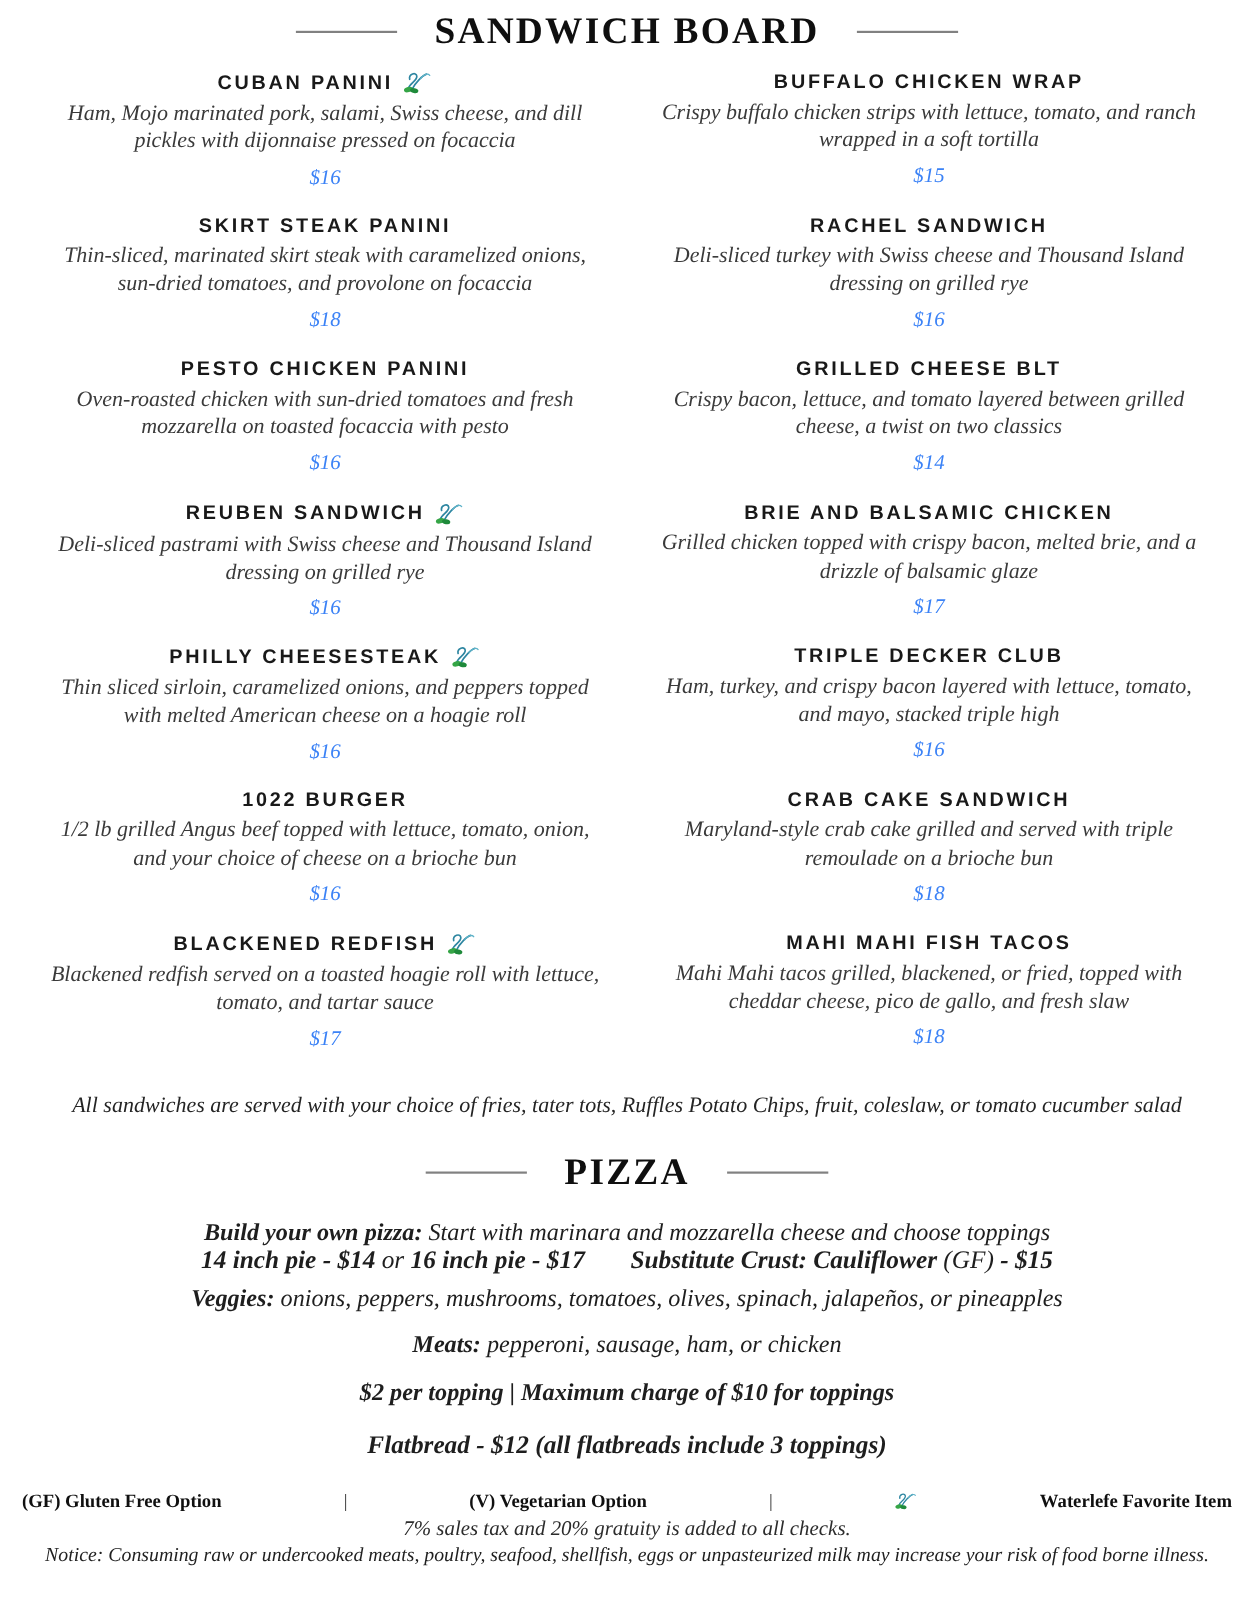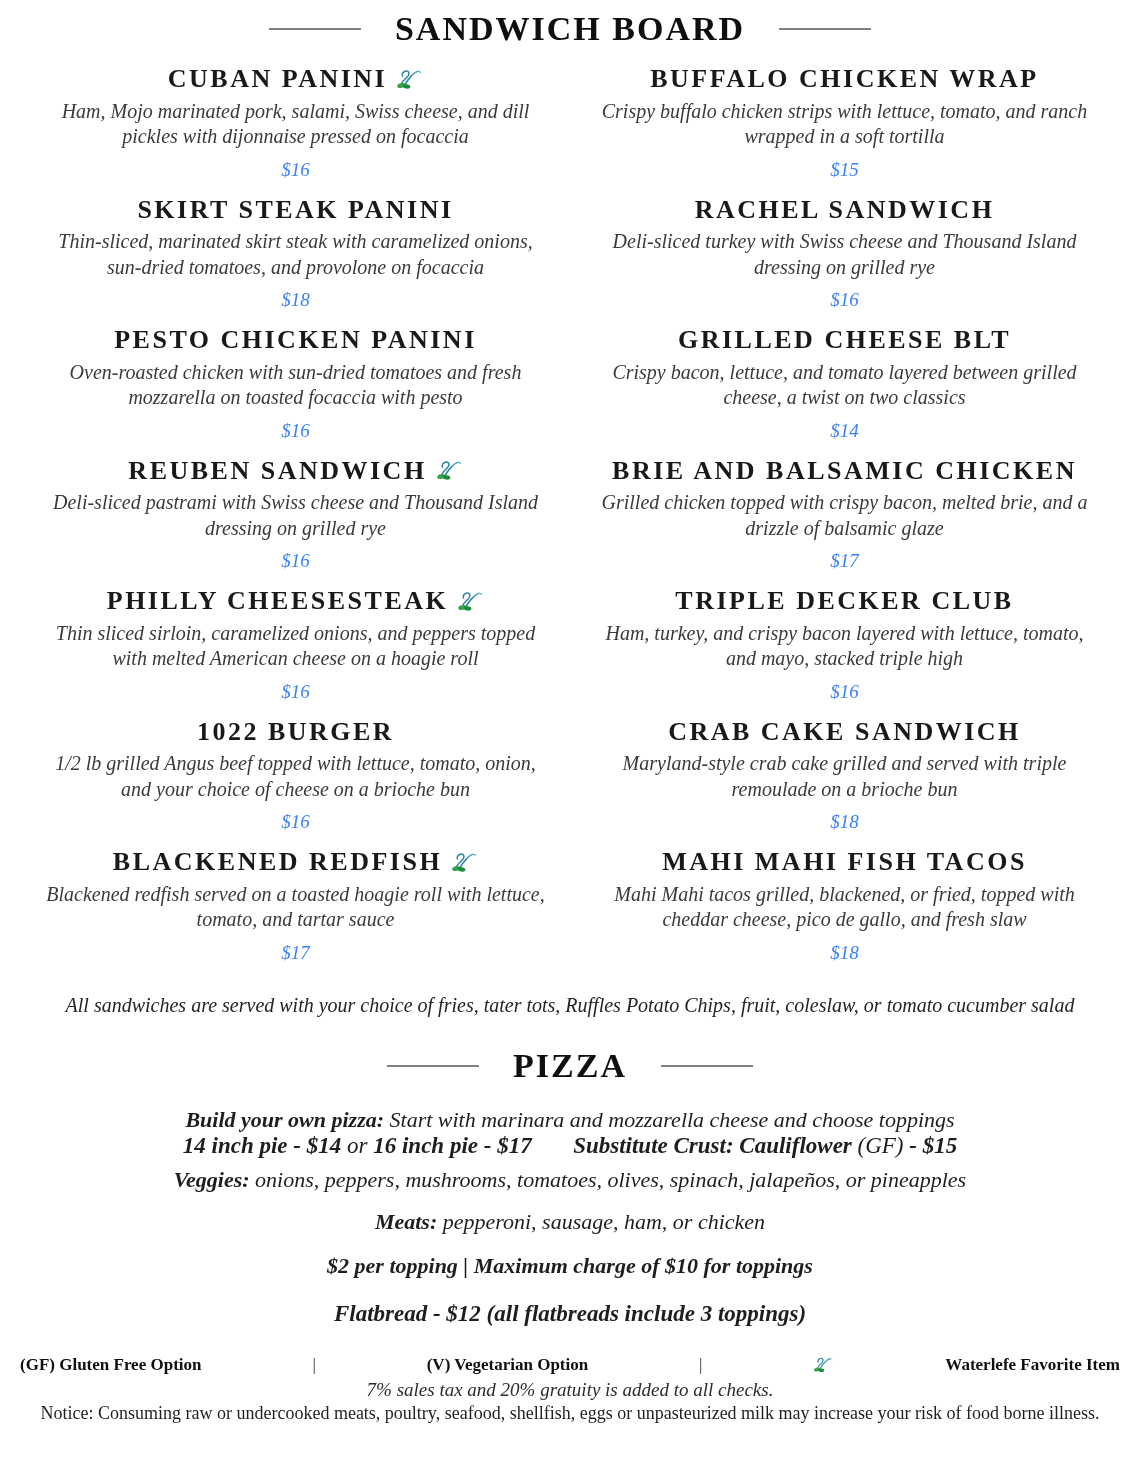--- a/index.html
+++ b/index.html
@@ -14,22 +14,22 @@
   .rule{height:2px;background:#818181;width:92px;}
   .sec-title{
     font-family:"Liberation Serif",serif;font-weight:700;
     font-size:34px;letter-spacing:2px;color:#0f0f0f;
   }
 
   
   .items{display:grid;grid-template-columns:1fr 1fr;column-gap:46px;padding:0 24px;margin-top:16px;}
   .item{height:130.5px;text-align:center;overflow:visible;}
   .item-name{
-    font-family:Liberation Serif, serif;font-weight:700;
-    font-size:26px;letter-spacing:2.5px;color:#191919;
+    font-family:Liberation Sans, sans-serif;font-weight:700;
+    font-size:18px;letter-spacing:2.5px;color:#191919;
     display:flex;justify-content:center;align-items:center;gap:9px;line-height:1.15;
   }
   .item-desc{font-style:italic;font-size:20px;line-height:1.27;color:#3a3a3a;margin-top:5px;}
   .item-price{font-style:italic;font-weight:400;font-size:19px;margin-top:9px;color:#3b82f6;}
 
   .fav-slot{display:inline-flex;align-items:center;}
   .fav-slot svg{width:27px;height:22px;}
   .footer .fav-slot svg{width:21px;height:17px;}
 
   .note{text-align:center;font-style:italic;font-size:20px;color:#242424;margin-top:16px;}
@@ -47,21 +47,21 @@
   .pz-flat{font-size:23px;font-weight:700;margin-top:22px;}
 
   
   .footer{margin-top:28px;text-align:center;}
   .legend{
     font-weight:700;font-size:17px;color:#101010;
     display:flex;justify-content:space-between;align-items:center;gap:10px;
   }
   .legend .sep{font-weight:400;color:#333;}
   .tax{font-style:italic;font-size:19px;margin-top:4px;color:#2c2c2c;}
-  .notice{font-size:18px;margin-top:2px;color:#1f1f1f;white-space:nowrap;}
+  .notice{font-style:italic;font-size:18px;margin-top:2px;color:#1f1f1f;white-space:nowrap;}
 </style>
 </head>
 <body>
 
 <div class="page">
 
   <div class="sec-head">
     <div class="rule"></div>
     <div class="sec-title">SANDWICH BOARD</div>
     <div class="rule"></div>

